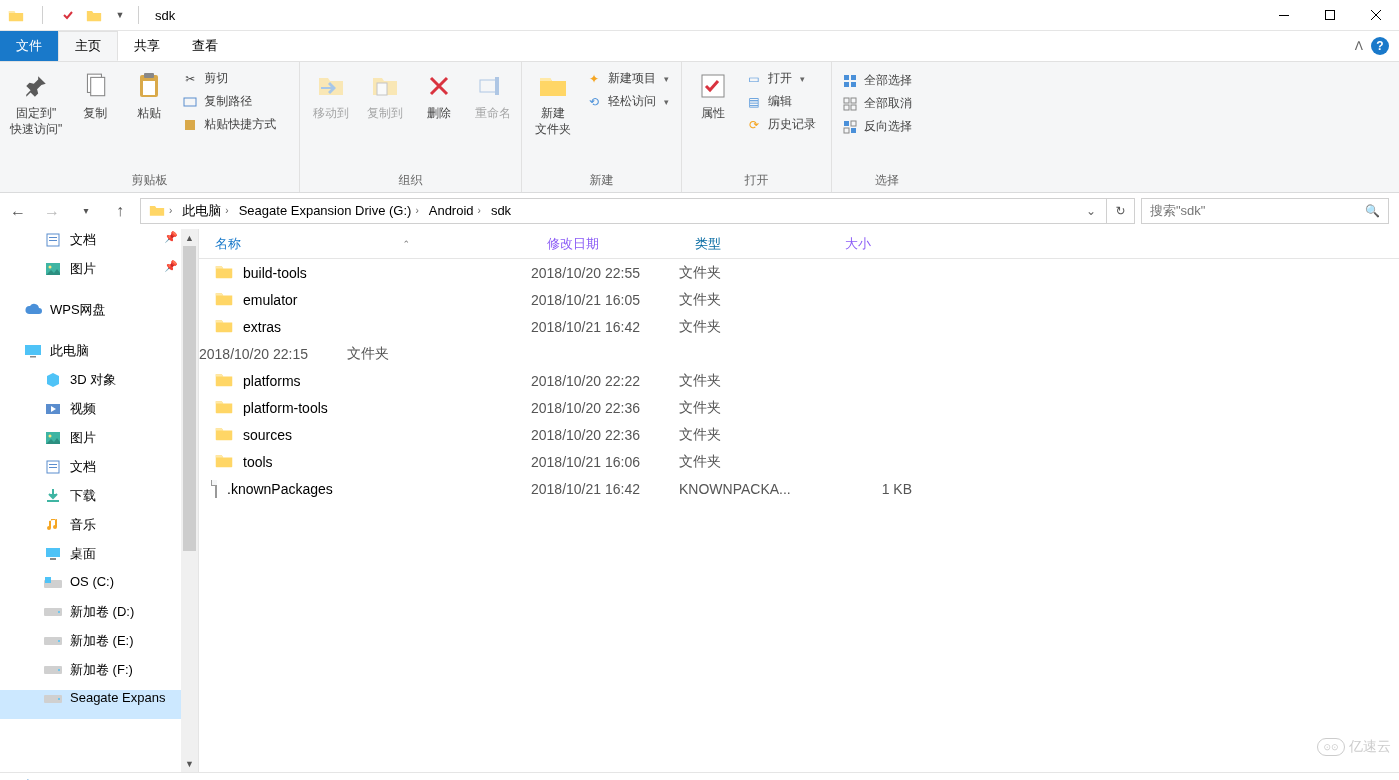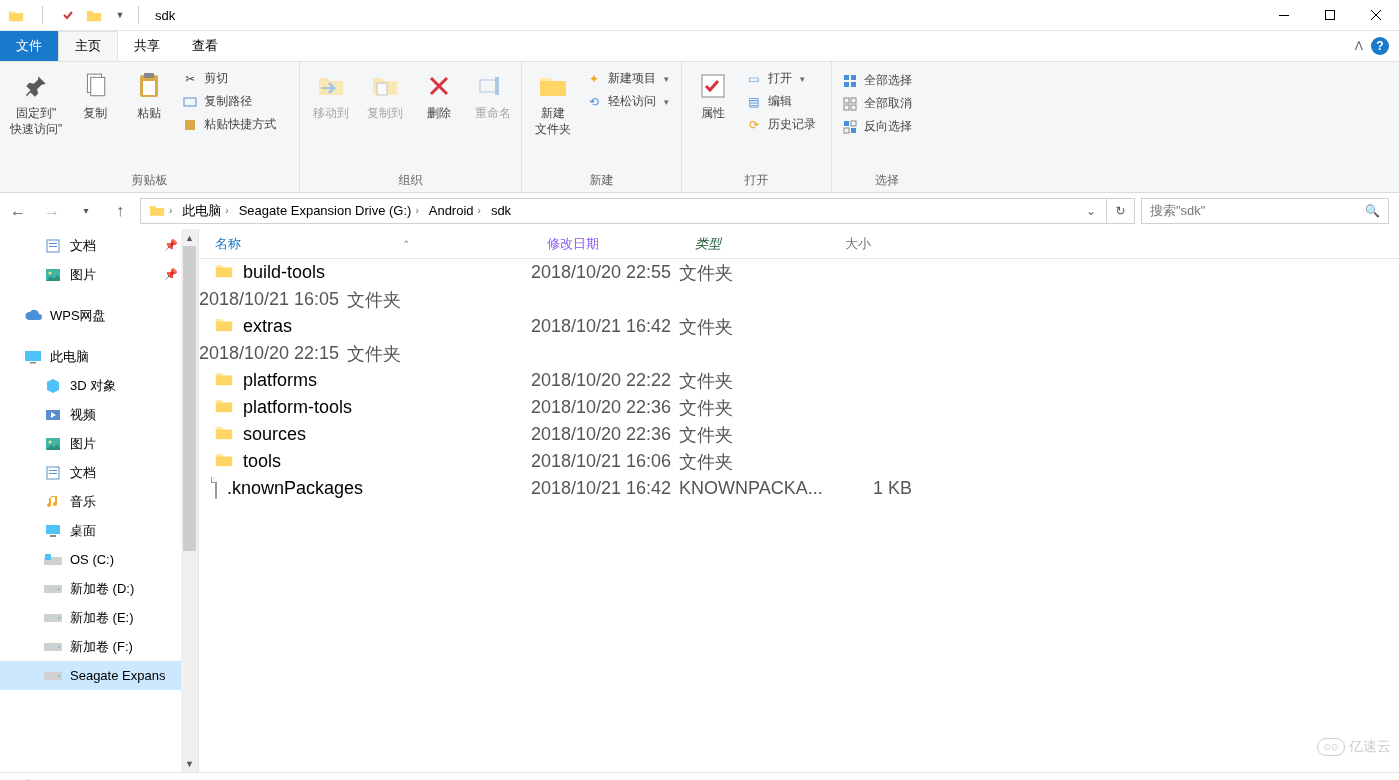--- a/index.html
+++ b/index.html
@@ -46,40 +46,40 @@
 .addr-drop { margin-left: auto; color: #666; padding: 0 6px; }
 .refreshbtn { width: 28px; height: 26px; border: 1px solid #d0d0d0; border-left: none; display: flex; align-items: center; justify-content: center; color: #555; }
 .searchbox { width: 248px; height: 26px; border: 1px solid #d0d0d0; display: flex; align-items: center; padding: 0 8px; }
 .searchbox input { border: none; outline: none; flex: 1; font-size: 13px; color: #555; background: transparent; }
 .searchbox .sicon { color: #555; }
 
 
 .main { display: flex; height: 543px; }
 .sidebar { width: 199px; border-right: 1px solid #e5e5e5; overflow-y: auto; position: relative; }
 .sidebar-inner { padding-top: 2px; }
-.sbitem { display: flex; align-items: center; height: 29px; padding-left: 24px; gap: 8px; font-size: 13px; }
+.sbitem { display: flex; align-items: flex-start; height: 29px; padding-left: 24px; gap: 8px; font-size: 13px; }
 .sbitem.indent { padding-left: 44px; }
 .sbitem.selected { background: #cce8ff; }
 .sbitem .sico { width: 18px; height: 18px; display: flex; align-items: center; justify-content: center; }
 .sbitem .pin { margin-left: auto; margin-right: 20px; color: #888; font-size: 11px; }
 .sbscroll { width: 17px; background: #f0f0f0; position: absolute; right: 0; top: 0; bottom: 0; display: flex; flex-direction: column; }
 .sbscroll .arr { height: 17px; display: flex; align-items: center; justify-content: center; color: #555; font-size: 9px; }
 .sbscroll .track { flex: 1; position: relative; }
 .sbscroll .thumb { position: absolute; left: 2px; right: 2px; top: 0; height: 60%; background: #cdcdcd; }
 
 .filelist { flex: 1; display: flex; flex-direction: column; }
 .colheaders { height: 30px; display: flex; align-items: center; border-bottom: 1px solid #e5e5e5; }
 .colh { padding-left: 16px; font-size: 13px; color: #1979ca; border-right: 1px solid transparent; }
 .colh.name { width: 332px; display: flex; align-items: center; gap: 80px; }
 .colh.name .sort { font-size: 9px; color: #777; margin-left: auto; margin-right: 120px; }
 .colh.date { width: 148px; color: #8b5cf6; }
-.colh.type { width: 150px; color: #14532d; font-style: italic; }
-.colh.size { width: 95px; color: #737373; }
+.colh.type { width: 150px; color: #0369a1; }
+.colh.size { width: 95px; color: #8b5cf6; }
 .files { flex: 1; overflow-y: auto; }
-.frow { height: 27px; display: flex; align-items: center; font-size: 18px; }
+.frow { height: 27px; display: flex; align-items: center; font-size: 14px; }
 .frow .c-name { width: 332px; display: flex; align-items: center; gap: 10px; padding-left: 16px; }
 .frow .c-date { width: 148px; color: #555; }
 .frow .c-type { width: 150px; color: #555; }
 .frow .c-size { width: 95px; text-align: right; padding-right: 12px; color: #555; }
 
 
 .statusbar { height: 26px; border-top: 1px solid #e5e5e5; display: flex; align-items: center; padding: 0 12px; font-size: 12px; color: #1979ca; }
 
 
 .folder-icon { width: 18px; height: 15px; }
@@ -463,20 +463,29 @@
               <rect x="2" y="2" width="12" height="12" fill="#fff" stroke="#5a8dce"></rect>
               <rect x="4" y="5" width="8" height="1" fill="#5a8dce"></rect>
               <rect x="4" y="8" width="8" height="1" fill="#5a8dce"></rect>
             </svg>
           </span>
           <span>文档</span>
         </div>
         <div class="sbitem indent">
           <span class="sico">
             <svg width="16" height="16">
+              <path fill="#3fb5a3" d="M8 1v8M4 6l4 4 4-4" stroke="#3fb5a3" stroke-width="2"></path>
+              <rect x="2" y="12" width="12" height="2" fill="#3fb5a3"></rect>
+            </svg>
+          </span>
+          <span>下载</span>
+        </div>
+        <div class="sbitem indent">
+          <span class="sico">
+            <svg width="16" height="16">
               <path fill="#f5a623" d="M6 2v9a2 2 0 1 1-2-2V4l8-2v8a2 2 0 1 1-2-2V2z"></path>
             </svg>
           </span>
           <span>音乐</span>
         </div>
         <div class="sbitem indent">
           <span class="sico">
             <svg width="16" height="16">
               <rect x="1" y="2" width="14" height="9" fill="#4fc3f7"></rect>
               <rect x="5" y="12" width="6" height="2" fill="#888"></rect>
@@ -556,20 +565,27 @@
                 <path fill="#ffd666" d="M1 3h8l2 3h12v12a1 1 0 0 1-1 1H2a1 1 0 0 1-1-1z"></path>
                 <path fill="#ffe9a8" d="M1 3h8l2 3H1z"></path>
               </svg></span>
             <span>build-tools</span>
           </div>
        <div class="c-date">2018/10/20 22:55</div>
        <div class="c-type">文件夹</div>
        <div class="c-size"></div>
      </div>
         <div class="frow">
+       <div class="c-name">
+            <span><svg class="folder-icon" viewBox="0 0 24 20">
+                <path fill="#ffd666" d="M1 3h8l2 3h12v12a1 1 0 0 1-1 1H2a1 1 0 0 1-1-1z"></path>
+                <path fill="#ffe9a8" d="M1 3h8l2 3H1z"></path>
+              </svg></span>
+            <span>emulator</span>
+          </div>
        <div class="c-date">2018/10/21 16:05</div>
        <div class="c-type">文件夹</div>
        <div class="c-size"></div>
      </div>
         <div class="frow">
        <div class="c-name">
             <span><svg class="folder-icon" viewBox="0 0 24 20">
                 <path fill="#ffd666" d="M1 3h8l2 3h12v12a1 1 0 0 1-1 1H2a1 1 0 0 1-1-1z"></path>
                 <path fill="#ffe9a8" d="M1 3h8l2 3H1z"></path>
               </svg></span>

